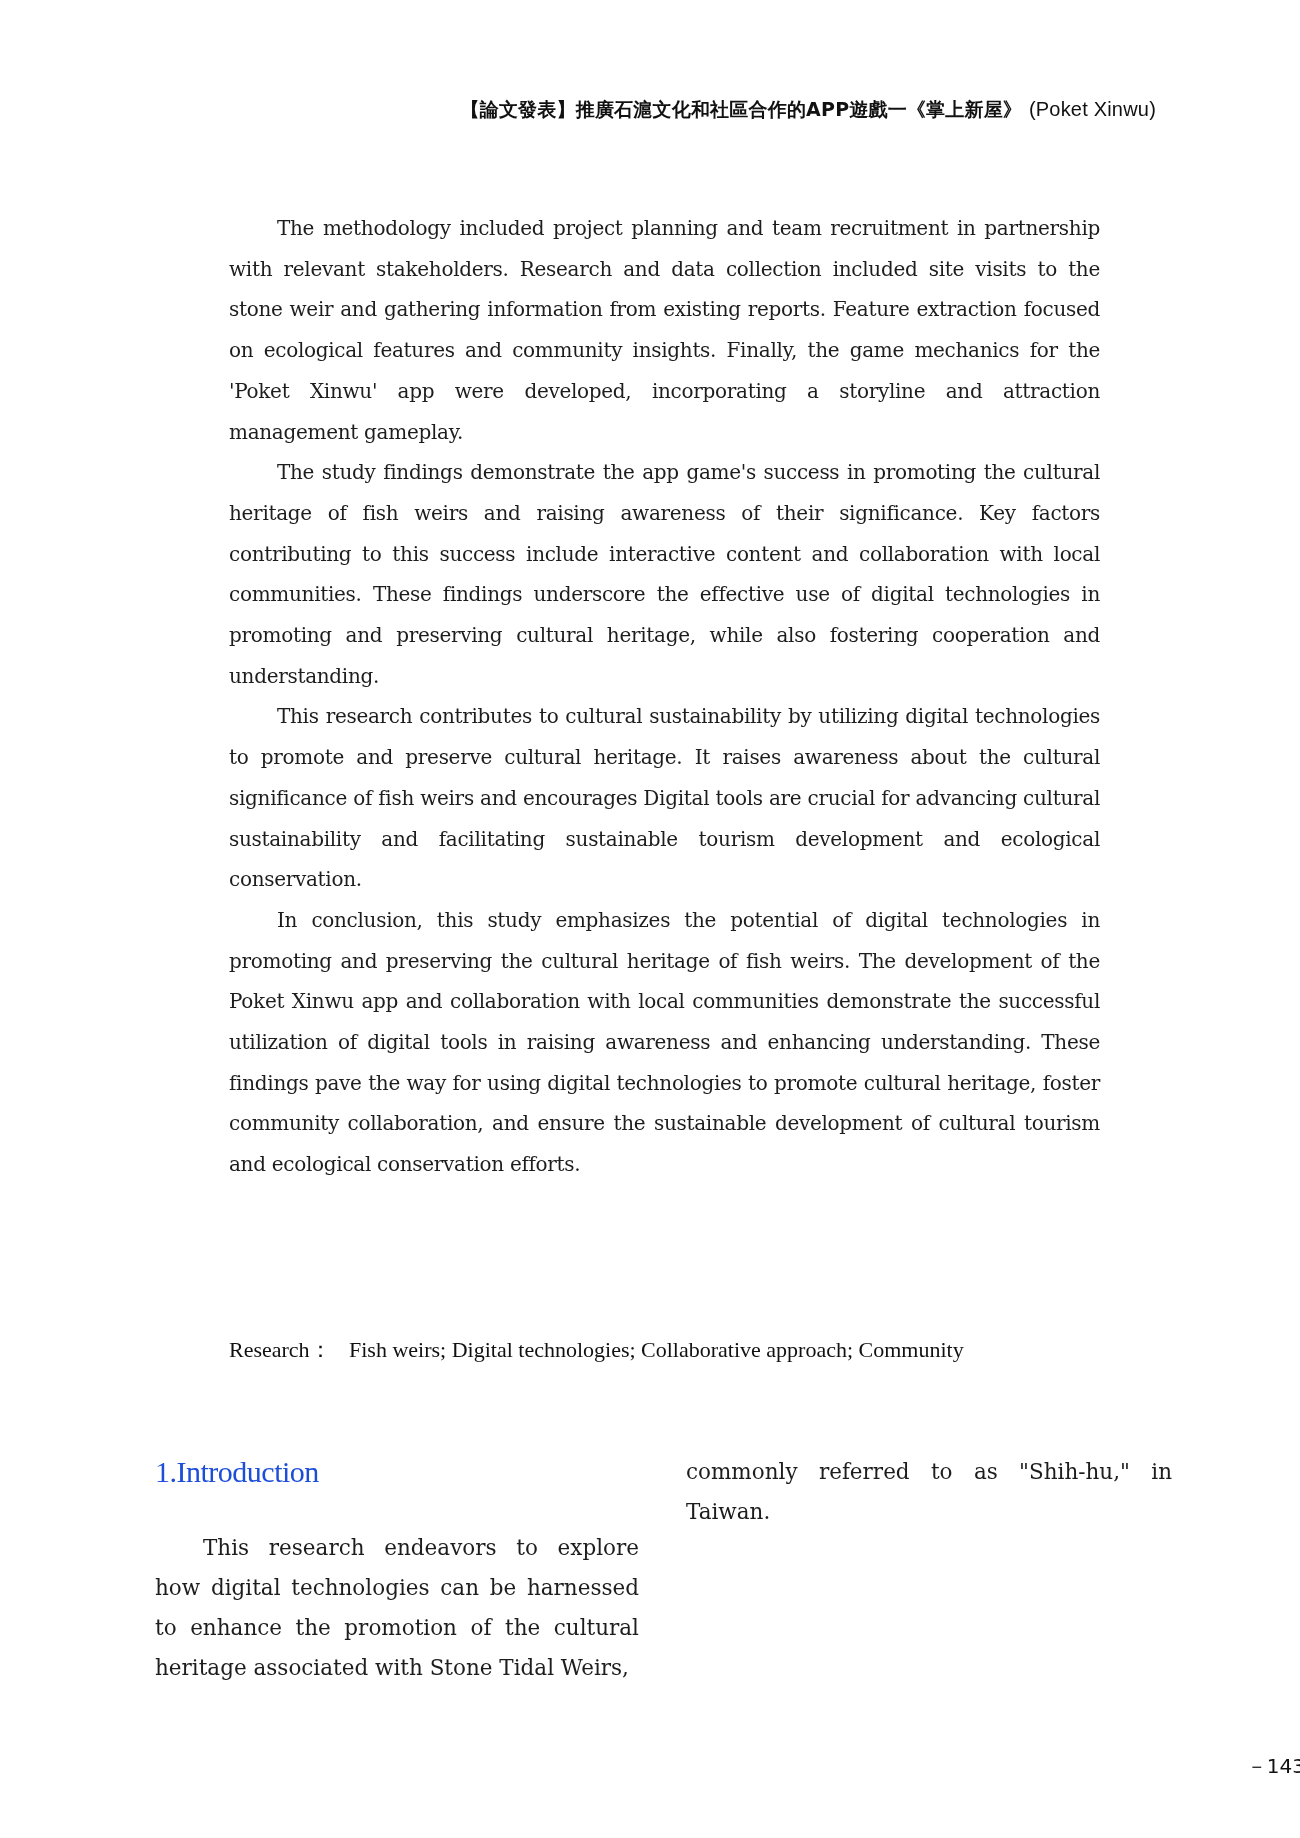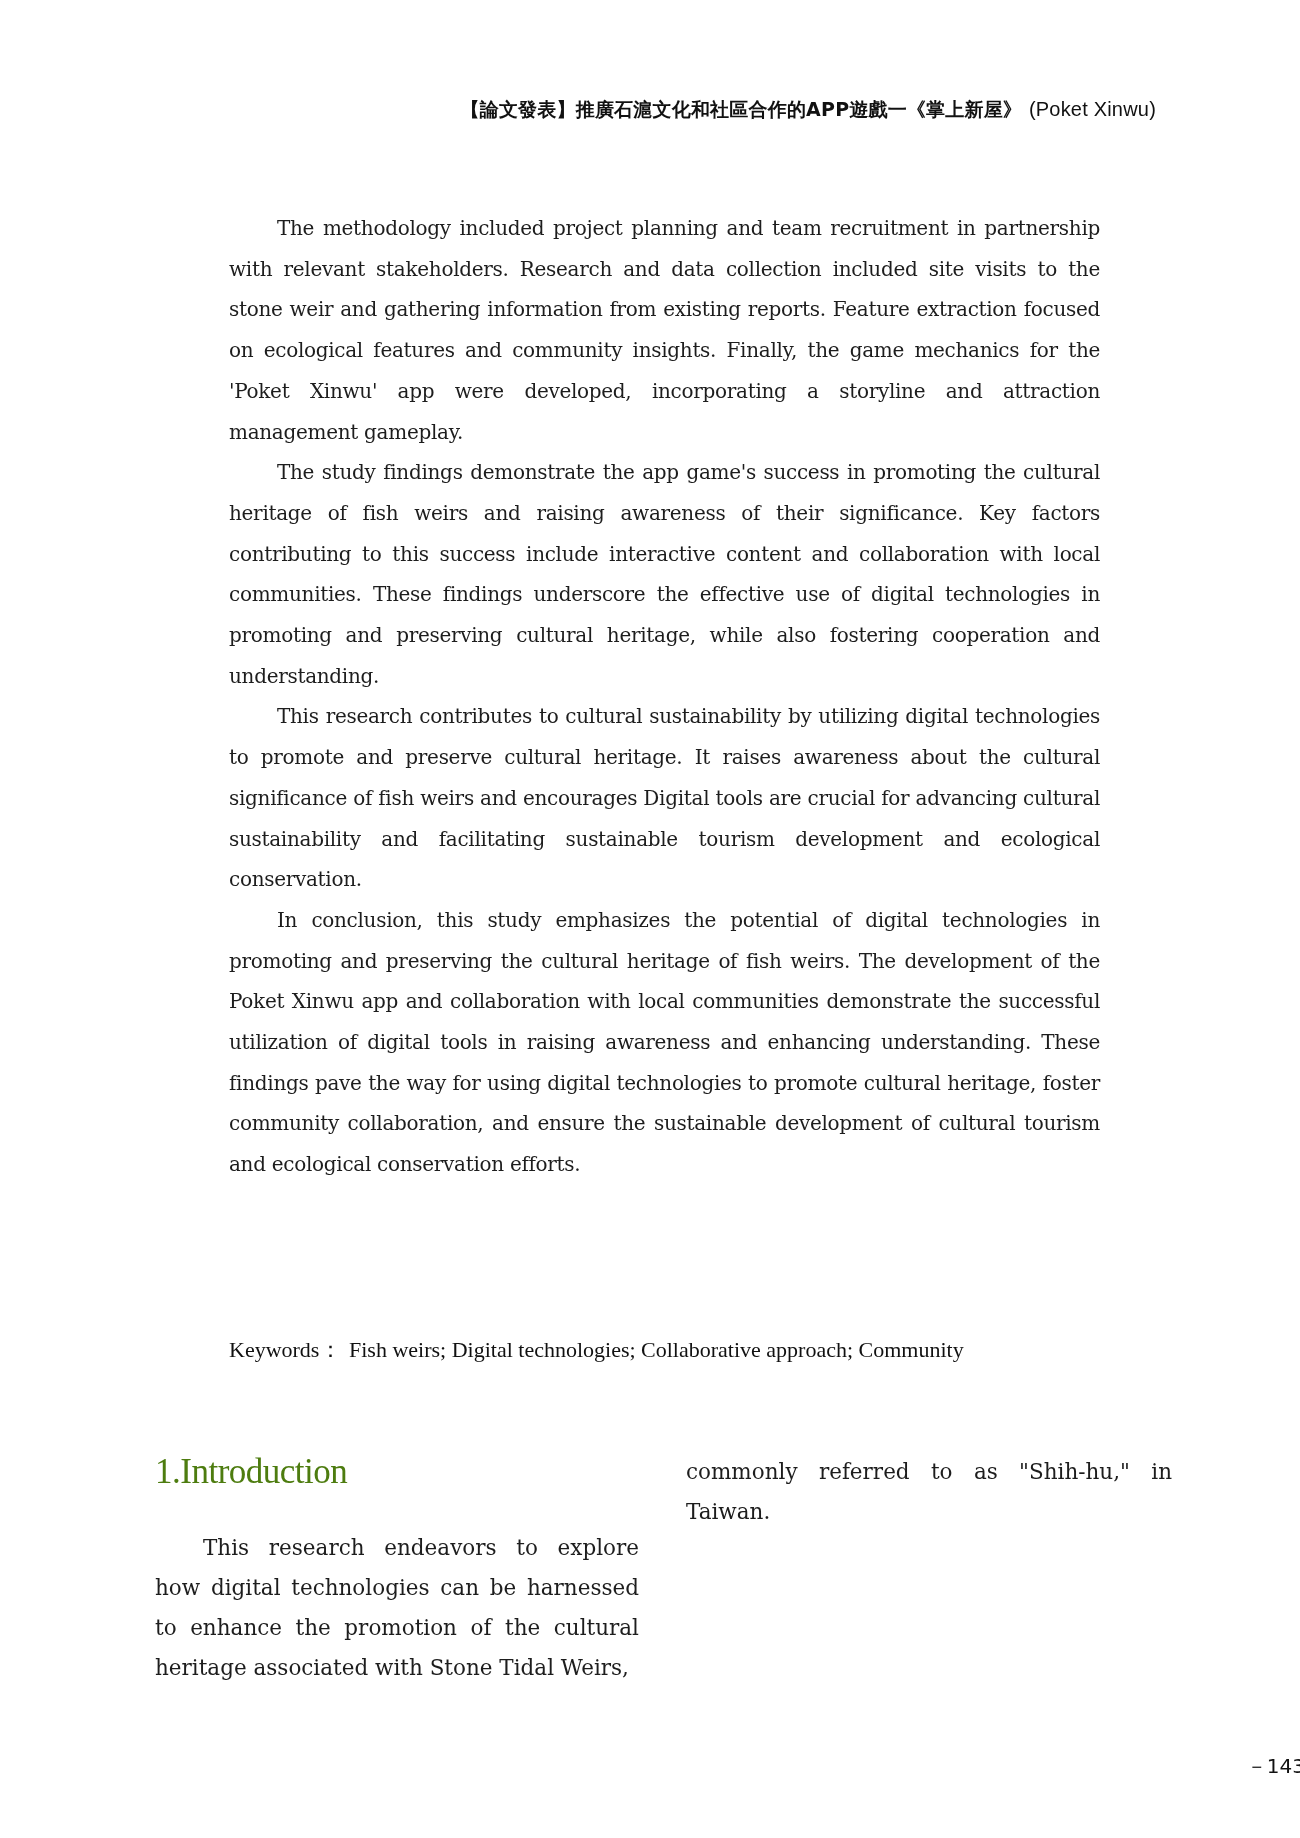--- a/index.html
+++ b/index.html
@@ -22,21 +22,21 @@
     font-family: "Liberation Serif", serif; font-size: 22px; line-height: 41px; color: #111;
   }
   .keywords .kw-label { display: inline-block; width: 120px; }
   .keywords .kw-body { display: inline; margin-top: 28px; }
   .keywords .kw-line2 { padding-left: 120px; }
   .col { position: absolute; top: 1452px; width: 484px;
     font-family: "DejaVu Serif", serif; font-size: 21.5px; line-height: 40px; color: #1d1d1d; text-align: justify; }
   .col-left { left: 155px; }
   .col-right { left: 686px; top: 1452px; width: 486px; }
   .section-heading {
-    font-family: "Liberation Serif", serif; font-size: 35px; line-height: 40px; margin: 0 0 36px 0; color: #4d7c0f; font-weight: normal;
+    font-family: "Liberation Serif", serif; font-size: 30px; line-height: 40px; margin: 0 0 36px 0; color: #1d4ed8; font-weight: normal;
     letter-spacing: -0.5px;
   }
   .col p { margin: 0; text-indent: 48px; text-align-last: auto; }
   .col p.noindent { text-indent: 0; }
   .page-number {
     position: absolute; top: 1753px; left: 0; width: 1300px; text-align: right;
     font-family: "DejaVu Sans", sans-serif; font-size: 20px; color: #111; padding-left: 25px;
   }
 </style>
 </head>
@@ -49,21 +49,21 @@
 
 <div class="abstract">
   <p>The methodology included project planning and team recruitment in partnership with relevant stakeholders. Research and data collection included site visits to the stone weir and gathering information from existing reports. Feature extraction focused on ecological features and community insights. Finally, the game mechanics for the 'Poket Xinwu' app were developed, incorporating a storyline and attraction management gameplay.</p>
   <p>The study findings demonstrate the app game's success in promoting the cultural heritage of fish weirs and raising awareness of their significance. Key factors contributing to this success include interactive content and collaboration with local communities. These findings underscore the effective use of digital technologies in promoting and preserving cultural heritage, while also fostering cooperation and understanding.</p>
   <p>This research contributes to cultural sustainability by utilizing digital technologies to promote and preserve cultural heritage. It raises awareness about the cultural significance of fish weirs and encourages  Digital tools are crucial for advancing cultural sustainability and facilitating sustainable tourism development and ecological conservation.</p>
   <p>In conclusion, this study emphasizes the potential of digital technologies in promoting and preserving the cultural heritage of fish weirs. The development of the Poket Xinwu app and collaboration with local communities demonstrate the successful utilization of digital tools in raising awareness and enhancing understanding. These findings pave the way for using digital technologies to promote cultural heritage, foster community collaboration, and ensure the sustainable development of cultural tourism and ecological conservation efforts.</p>
 </div>
 
 <div class="keywords">
   <div>
-    <span class="kw-label">Keywords：</span><span class="kw-body">Fish weirs; Digital technologies; Collaborative approach; Community</span>
+    <span class="kw-label">Research：</span><span class="kw-body">Fish weirs; Digital technologies; Collaborative approach; Community</span>
   </div>
 </div>
 
 <div class="col col-left">
   <h2 class="section-heading">1.Introduction</h2>
   <p>This research endeavors to explore how digital technologies can be harnessed to enhance the promotion of the cultural heritage associated with Stone Tidal Weirs,</p>
 </div>
 
 <div class="col col-right">
   <p class="noindent">commonly referred to as "Shih-hu," in Taiwan.</p>

